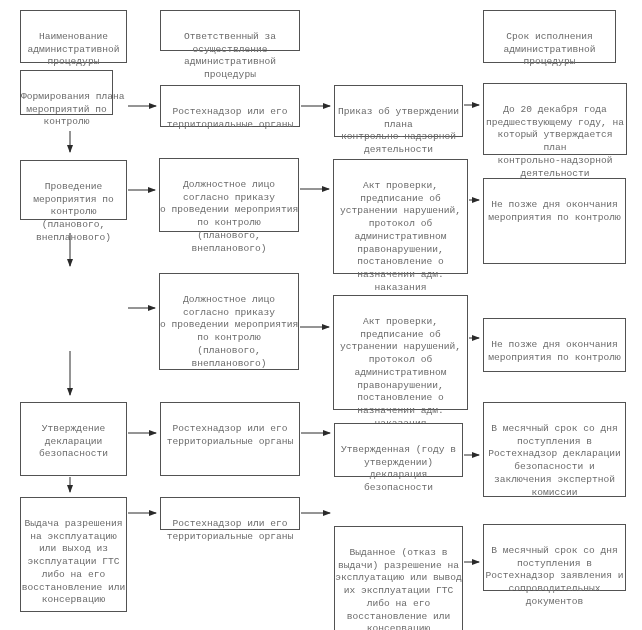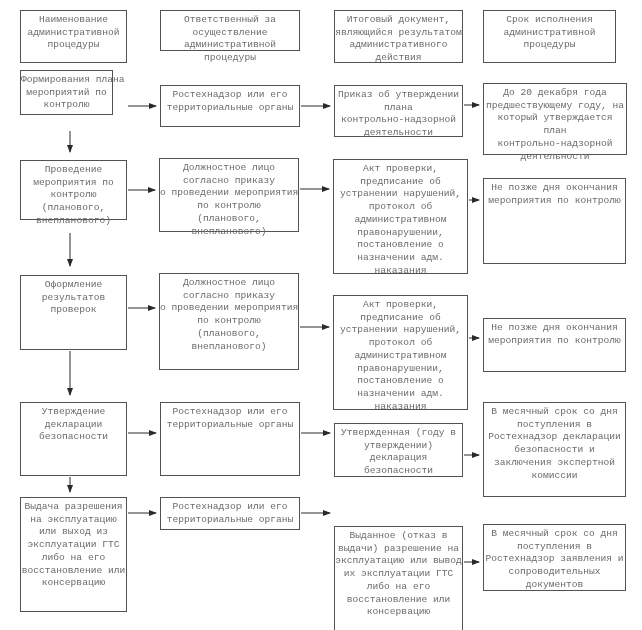--- a/index.html
+++ b/index.html
@@ -14,21 +14,21 @@
   .box {
     position: absolute;
     box-sizing: border-box;
     background: #ffffff;
     border: 1px solid #525252;
     color: #6b6b6b;
     font-size: 9.6px;
     line-height: 12.7px;
     text-align: center;
     white-space: pre;
-    padding-top: 3px;
+    padding-top: 20px;
     overflow: visible;
   }
   .arrows {
     position: absolute;
     left: 0; top: 0;
     width: 642px; height: 630px;
     pointer-events: none;
   }
   .arrows line { stroke: #2a2a2a; stroke-width: 1; }
 </style>
@@ -37,24 +37,20 @@
 
 <div class="canvas">
 
   <div class="box" style="left:20px;top:10px;width:107px;height:53px">Наименование
 административной
 процедуры</div>
   <div class="box" style="left:160px;top:10px;width:140px;height:41px">Ответственный за
 осуществление
 административной
 процедуры</div>
-  <div class="box" style="left:334px;top:10px;width:129px;height:53px">Итоговый документ,
-являющийся результатом
-административного
-действия</div>
   <div class="box" style="left:483px;top:10px;width:133px;height:53px">Срок исполнения
 административной
 процедуры</div>
 
   <div class="box" style="left:20px;top:70px;width:93px;height:45px">Формирования плана
 мероприятий по
 контролю</div>
   <div class="box" style="left:160px;top:85px;width:140px;height:42px">Ростехнадзор или его
 территориальные органы</div>
   <div class="box" style="left:334px;top:85px;width:129px;height:52px">Приказ об утверждении
@@ -84,23 +80,20 @@
 устранении нарушений,
 протокол об
 административном
 правонарушении,
 постановление о
 назначении адм.
 наказания</div>
   <div class="box" style="left:483px;top:178px;width:143px;height:86px">Не позже дня окончания
 мероприятия по контролю</div>
 
-  <div class="box" style="left:20px;top:275px;width:107px;height:75px">Оформление
-результатов
-проверок</div>
   <div class="box" style="left:159px;top:273px;width:140px;height:97px">Должностное лицо
 согласно приказу
 о проведении мероприятия
 по контролю
 (планового,
 внепланового)</div>
   <div class="box" style="left:333px;top:295px;width:135px;height:115px">Акт проверки,
 предписание об
 устранении нарушений,
 протокол об

